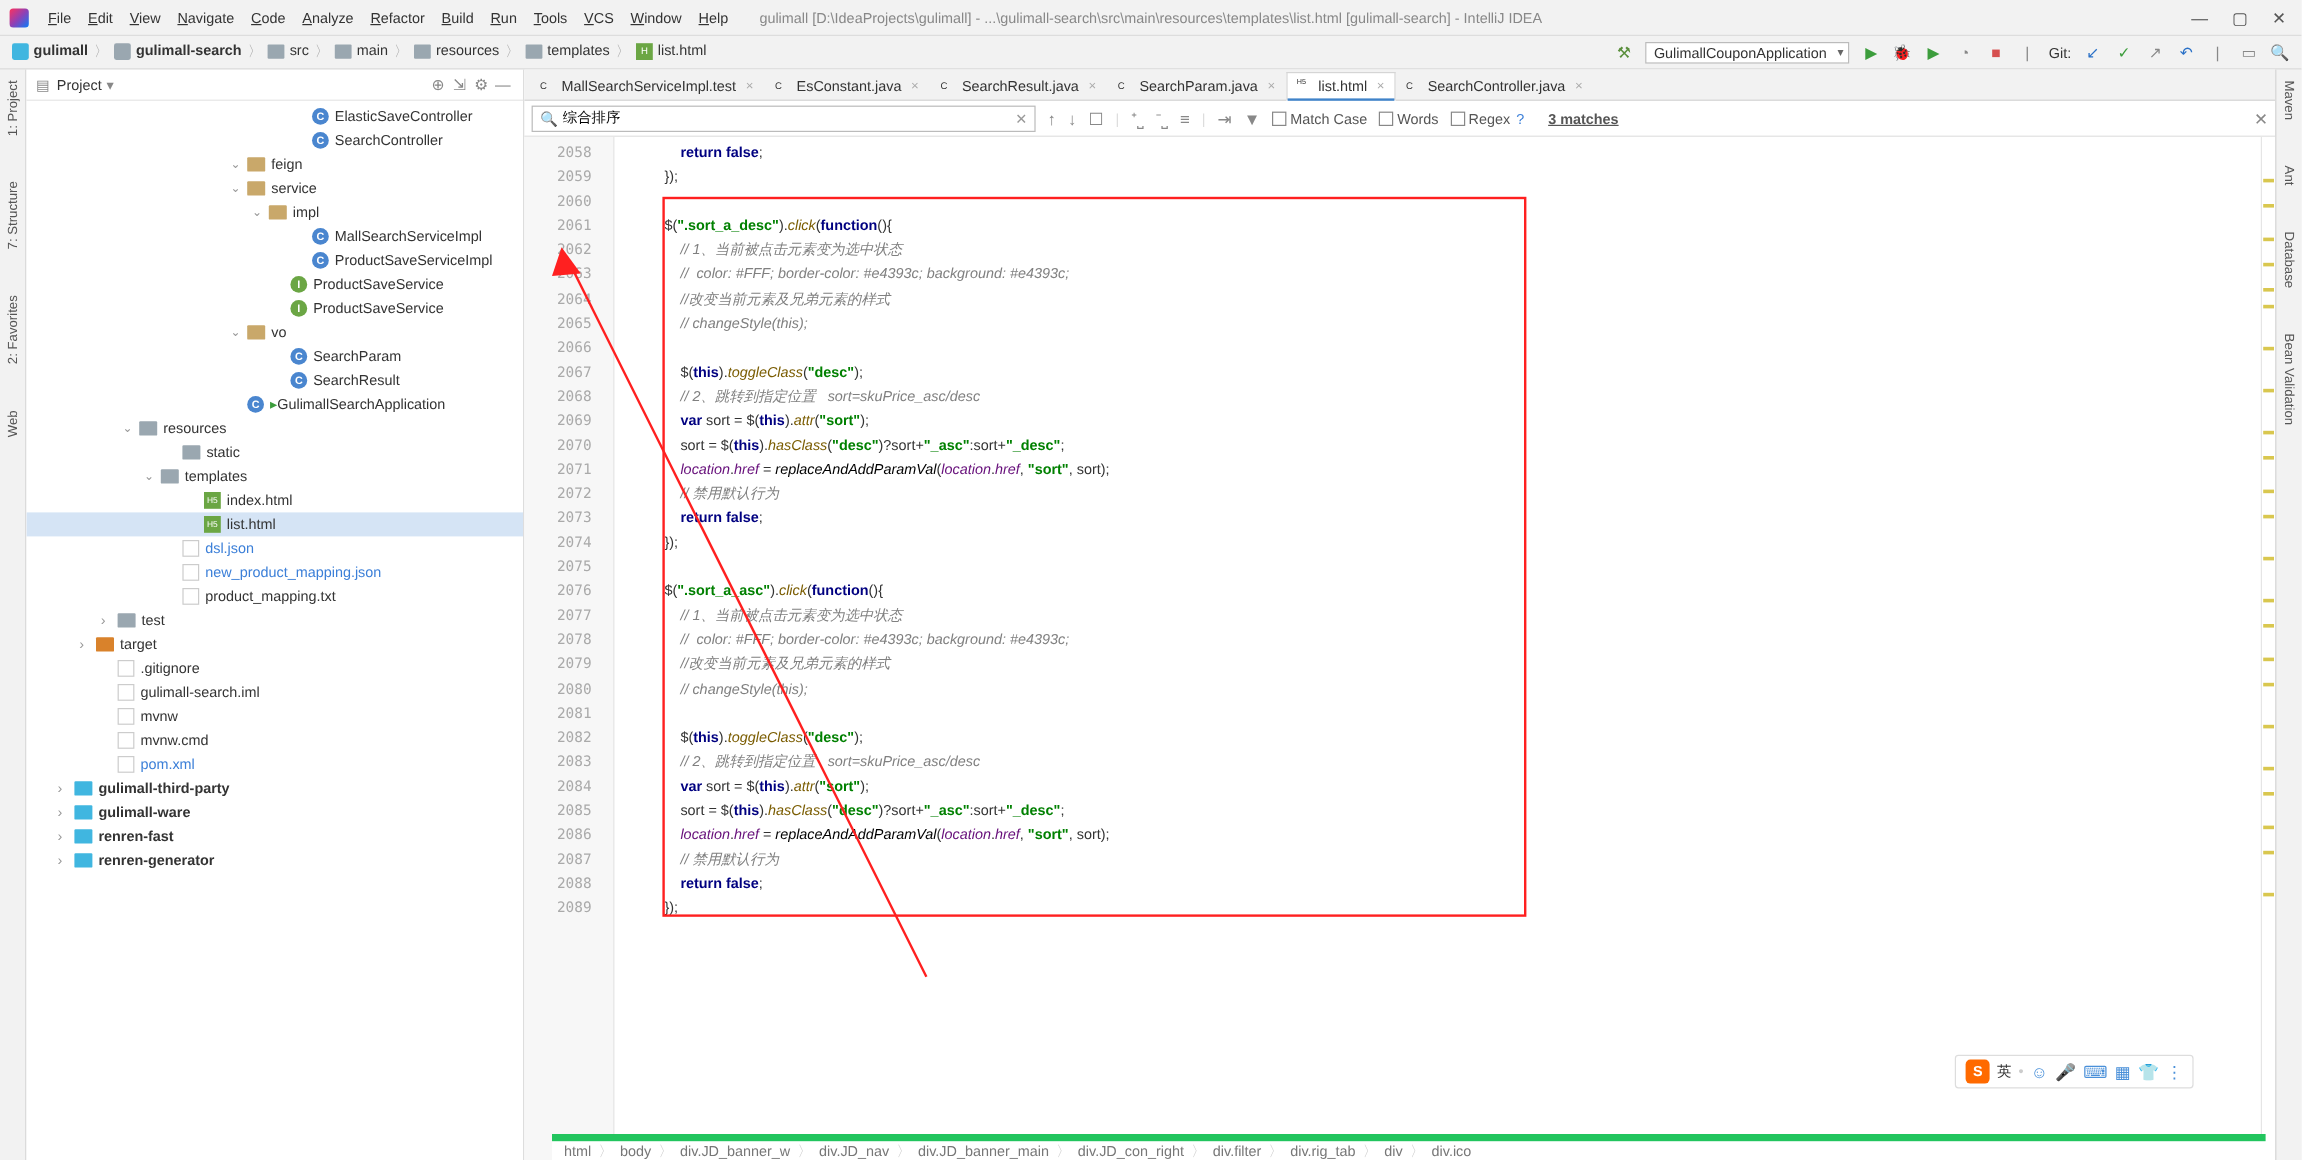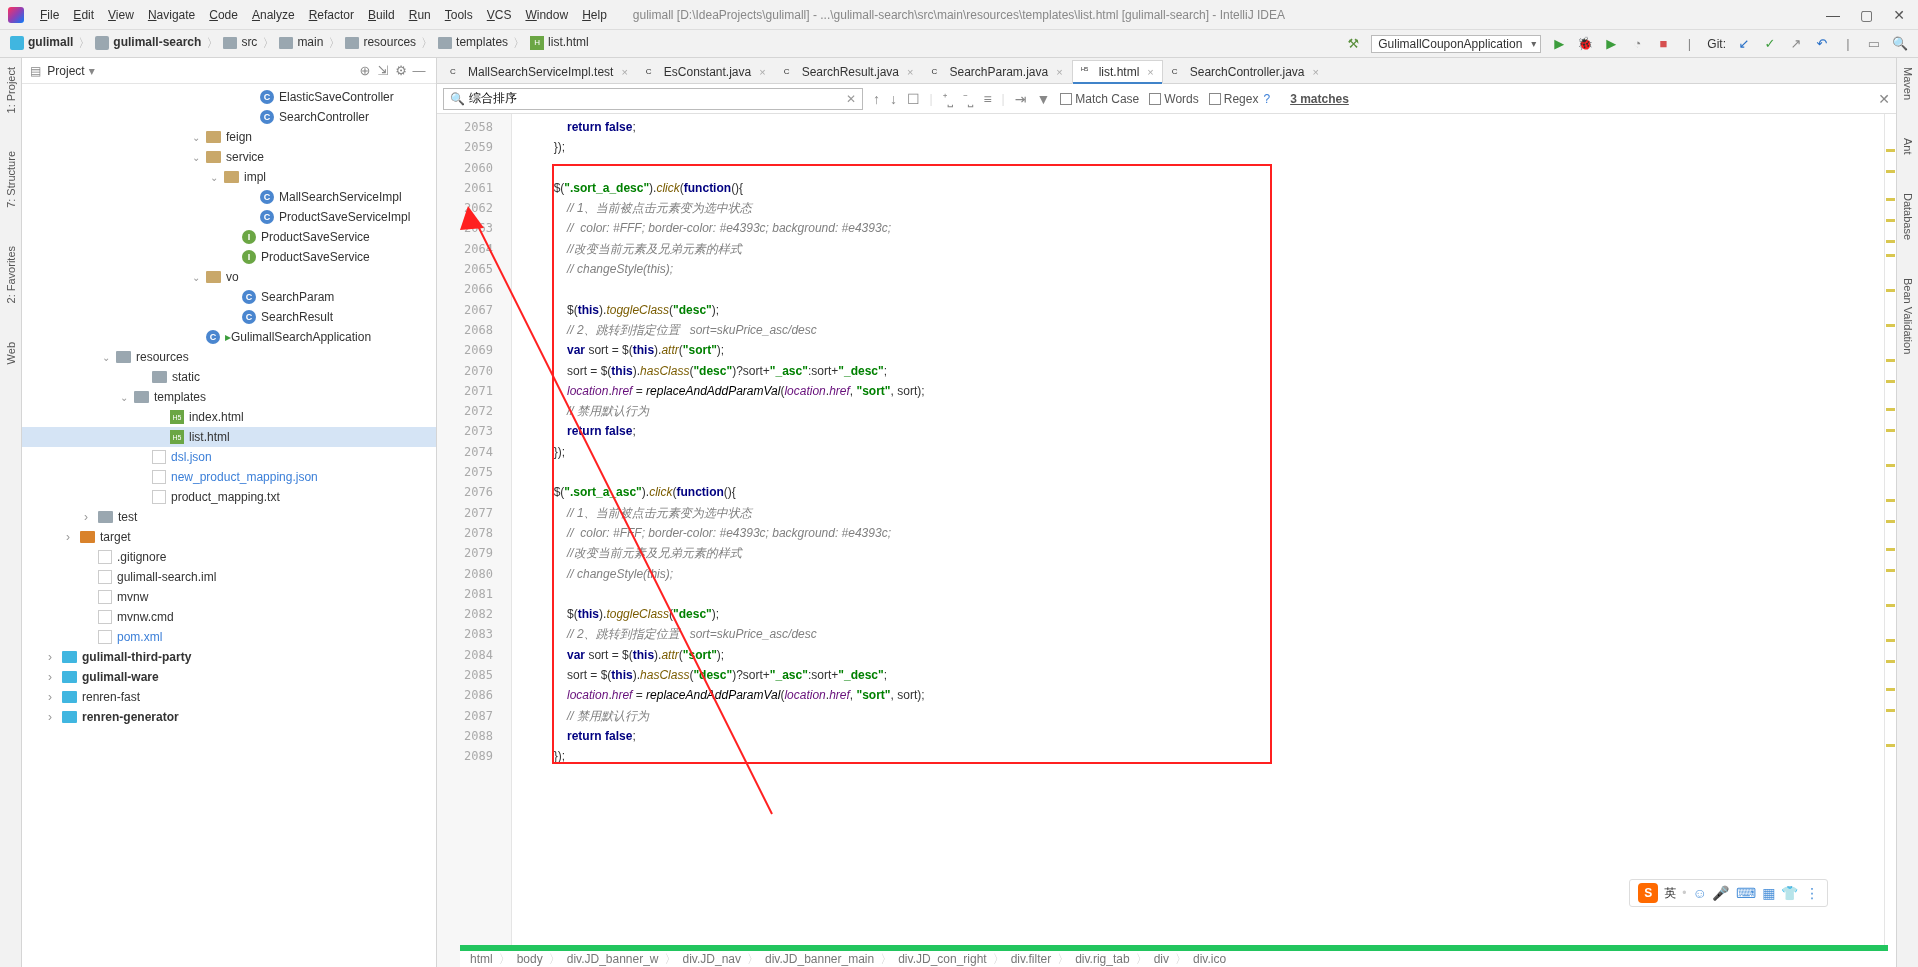--- a/index.html
+++ b/index.html
@@ -316,21 +316,21 @@
           <span style="font-weight: 600;">gulimall-third-party</span>
         </div>
         <div class="row" style="padding-left: 26px;">
           <span class="arr closed"></span>
           <span class="fold" style="background: rgb(64, 182, 224);"></span>
           <span style="font-weight: 600;">gulimall-ware</span>
         </div>
         <div class="row" style="padding-left: 26px;">
           <span class="arr closed"></span>
           <span class="fold" style="background: rgb(64, 182, 224);"></span>
-          <span style="font-weight: 400;">renren-fast</span>
+          <span style="font-weight: 700;">renren-fast</span>
         </div>
         <div class="row" style="padding-left: 26px;">
           <span class="arr closed"></span>
           <span class="fold" style="background: rgb(64, 182, 224);"></span>
           <span style="font-weight: 600;">renren-generator</span>
         </div>
       </div>
   </div>
   <div class="editor">
     <div class="tabs" id="tabs">

